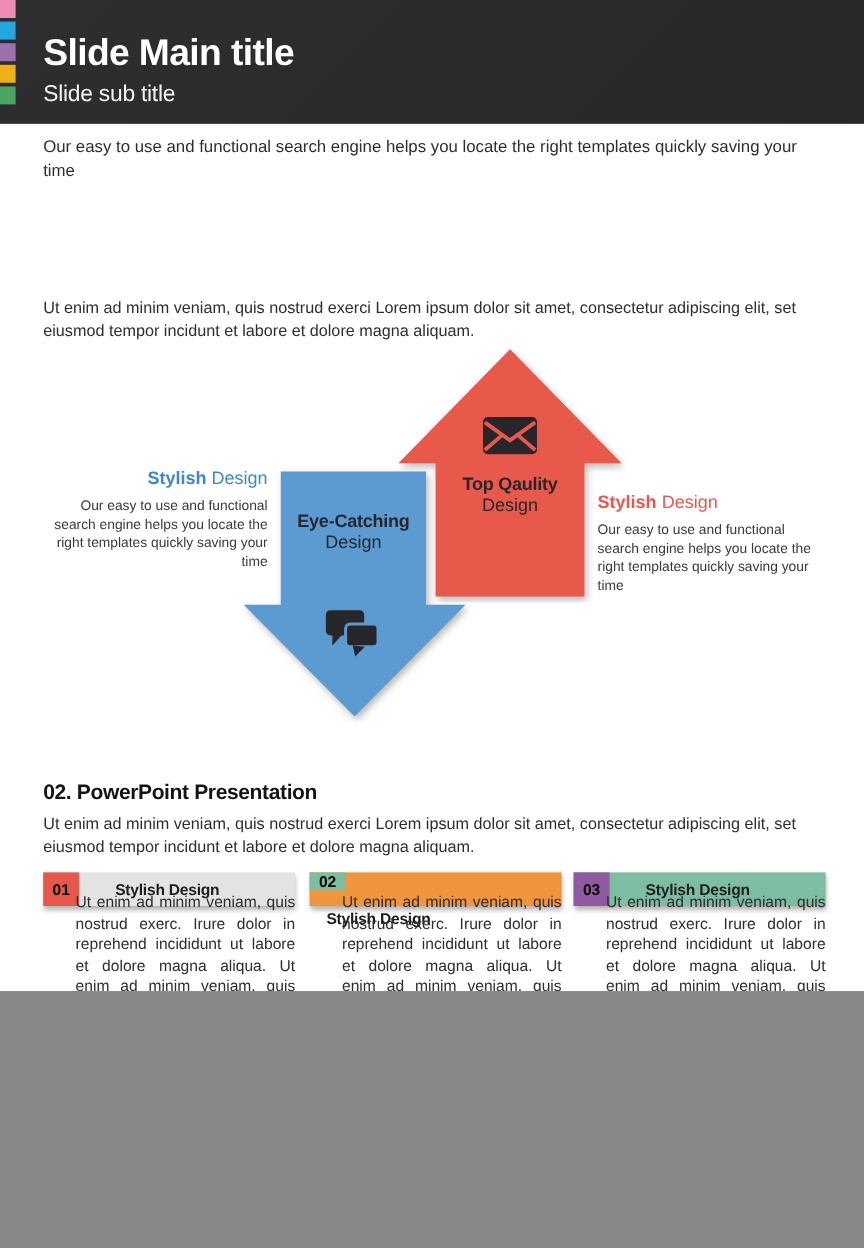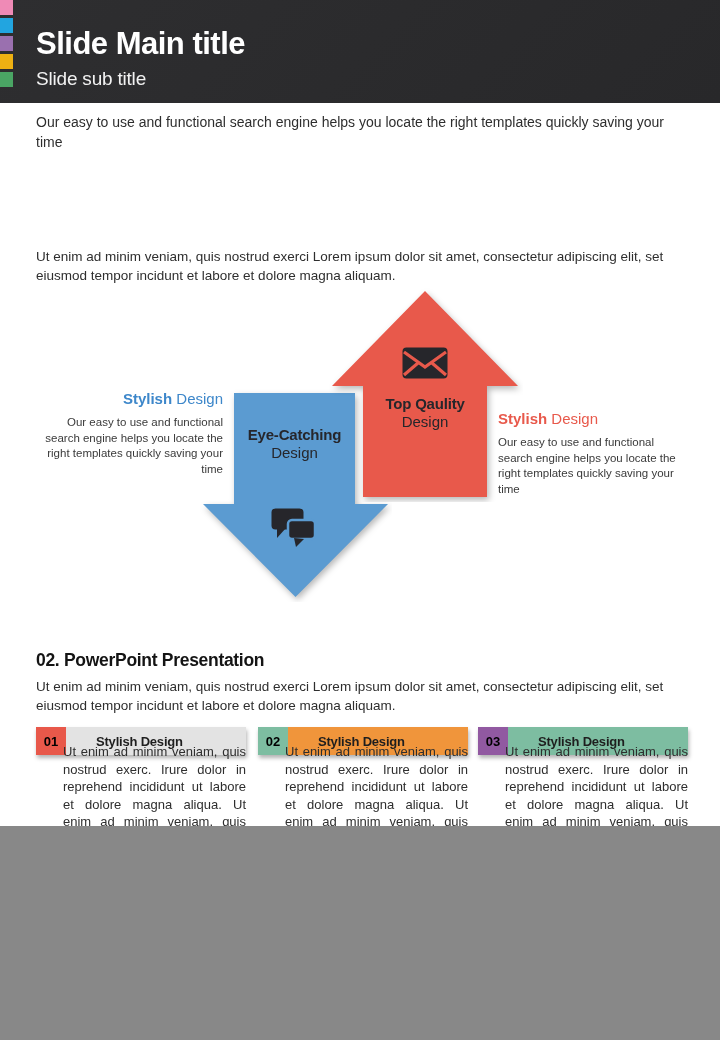--- a/index.html
+++ b/index.html
@@ -115,21 +115,21 @@
     <div class="side-body">Our easy to use and functional search engine helps you locate the right templates quickly saving your time</div>
   </div>
 
   <div class="sec-heading" style="top:650px;">02. PowerPoint Presentation</div>
   <div class="sec-body" style="top:677px;">Ut enim ad minim veniam, quis nostrud exerci  Lorem ipsum dolor sit amet, consectetur adipiscing elit, set eiusmod tempor incidunt et labore et dolore magna aliquam.</div>
 
   <div class="bar" style="left: 36px; background-color: rgb(227, 227, 227);">
     <div class="bar-badge" style="background-color: rgb(232, 88, 74);">01</div>
     <div class="bar-label">Stylish Design</div>
   </div>
-  <div class="bar" style="left: 258px; background-color: rgb(240, 149, 59);">
+  <div class="bar" style="left: 258px; background-color: rgb(240, 149, 59); flex-direction: column;">
     <div class="bar-badge" style="background-color: rgb(125, 189, 161);">02</div>
     <div class="bar-label">Stylish Design</div>
   </div>
   <div class="bar" style="left: 478px; background-color: rgb(125, 189, 161);">
     <div class="bar-badge" style="background-color: rgb(145, 89, 161);">03</div>
     <div class="bar-label">Stylish Design</div>
   </div>
 
   <div class="col-text" style="left:63px;">Ut enim ad minim veniam, quis nostrud exerc. Irure dolor in reprehend incididunt ut labore et dolore magna aliqua. Ut enim ad minim veniam, quis nostrud exerci  Lorem ipsum dolor sit amet, consectetur adipiscing elit, set eiusmod tempor incidunt et labore et dolore magna aliquam.</div>
   <div class="col-text" style="left:285px;">Ut enim ad minim veniam, quis nostrud exerc. Irure dolor in reprehend incididunt ut labore et dolore magna aliqua. Ut enim ad minim veniam, quis nostrud exerci  Lorem ipsum dolor sit amet, consectetur adipiscing elit, set eiusmod tempor incidunt et labore et dolore magna aliquam.</div>

